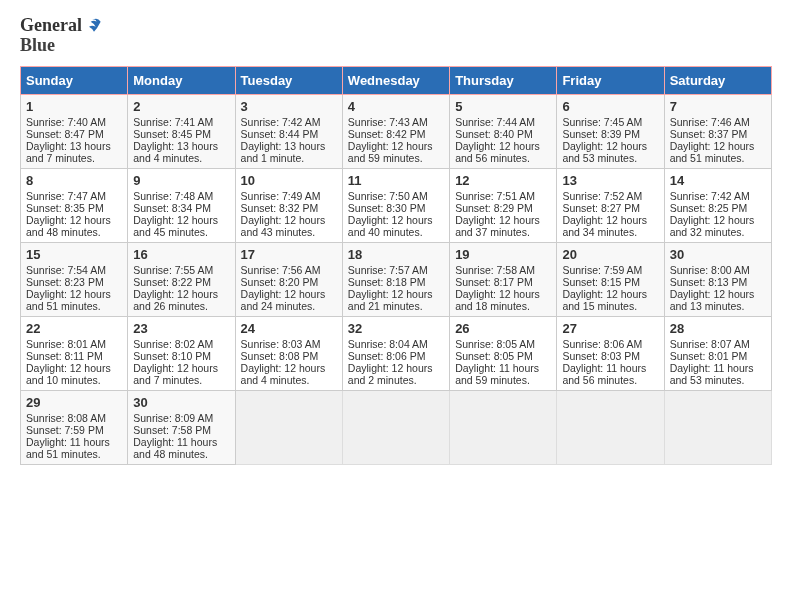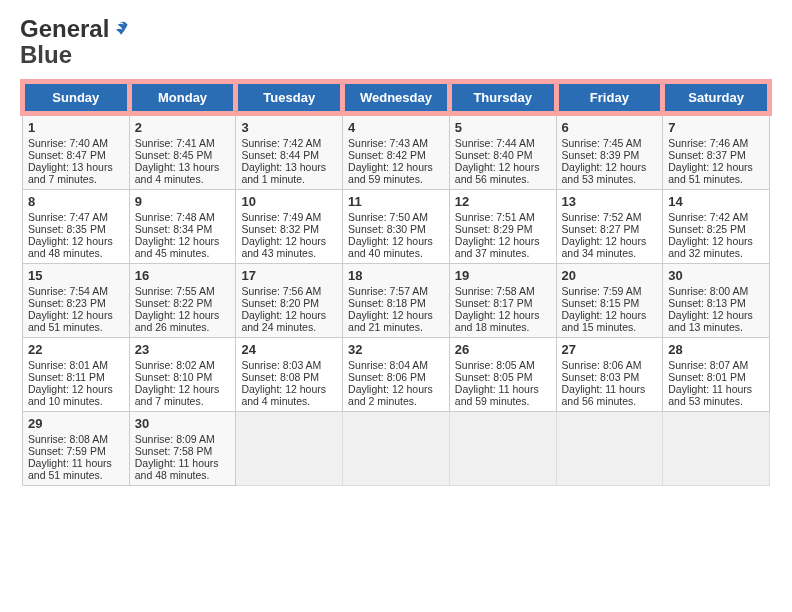--- a/index.html
+++ b/index.html
@@ -9,24 +9,25 @@
       width: 792px;
       min-height: 612px;
       padding: 16px 20px;
     }
     .header-logo {
       display: flex;
       align-items: flex-start;
       margin-bottom: 4px;
     }
     .logo-text {
-      font-size: 24px;
+      font-size: 18px;
       font-weight: bold;
       color: #333;
       line-height: 1.1;
+      font-family: Liberation Serif, serif;
     }
     .logo-blue { color: #404040; }
     .logo-icon {
       width: 20px;
       height: 20px;
       margin-left: 2px;
       margin-top: -2px;
     }
     .title-section {
       text-align: right;
@@ -46,22 +47,22 @@
       width: 100%;
       border-collapse: collapse;
       table-layout: fixed;
     }
     thead tr th {
       background-color: #2a6db5;
       color: #fff;
       font-size: 13px;
       font-weight: bold;
       padding: 6px 5px;
-      text-align: center;
-      border: 5px solid #fca5a5;
+      text-align: left;
+      border: 1px solid #fca5a5;
     }
     tbody tr td {
       border: 1px solid #ccc;
       vertical-align: top;
       padding: 4px 5px;
       font-size: 10.5px;
       color: #333;
       min-height: 70px;
       background: #fff;
     }

